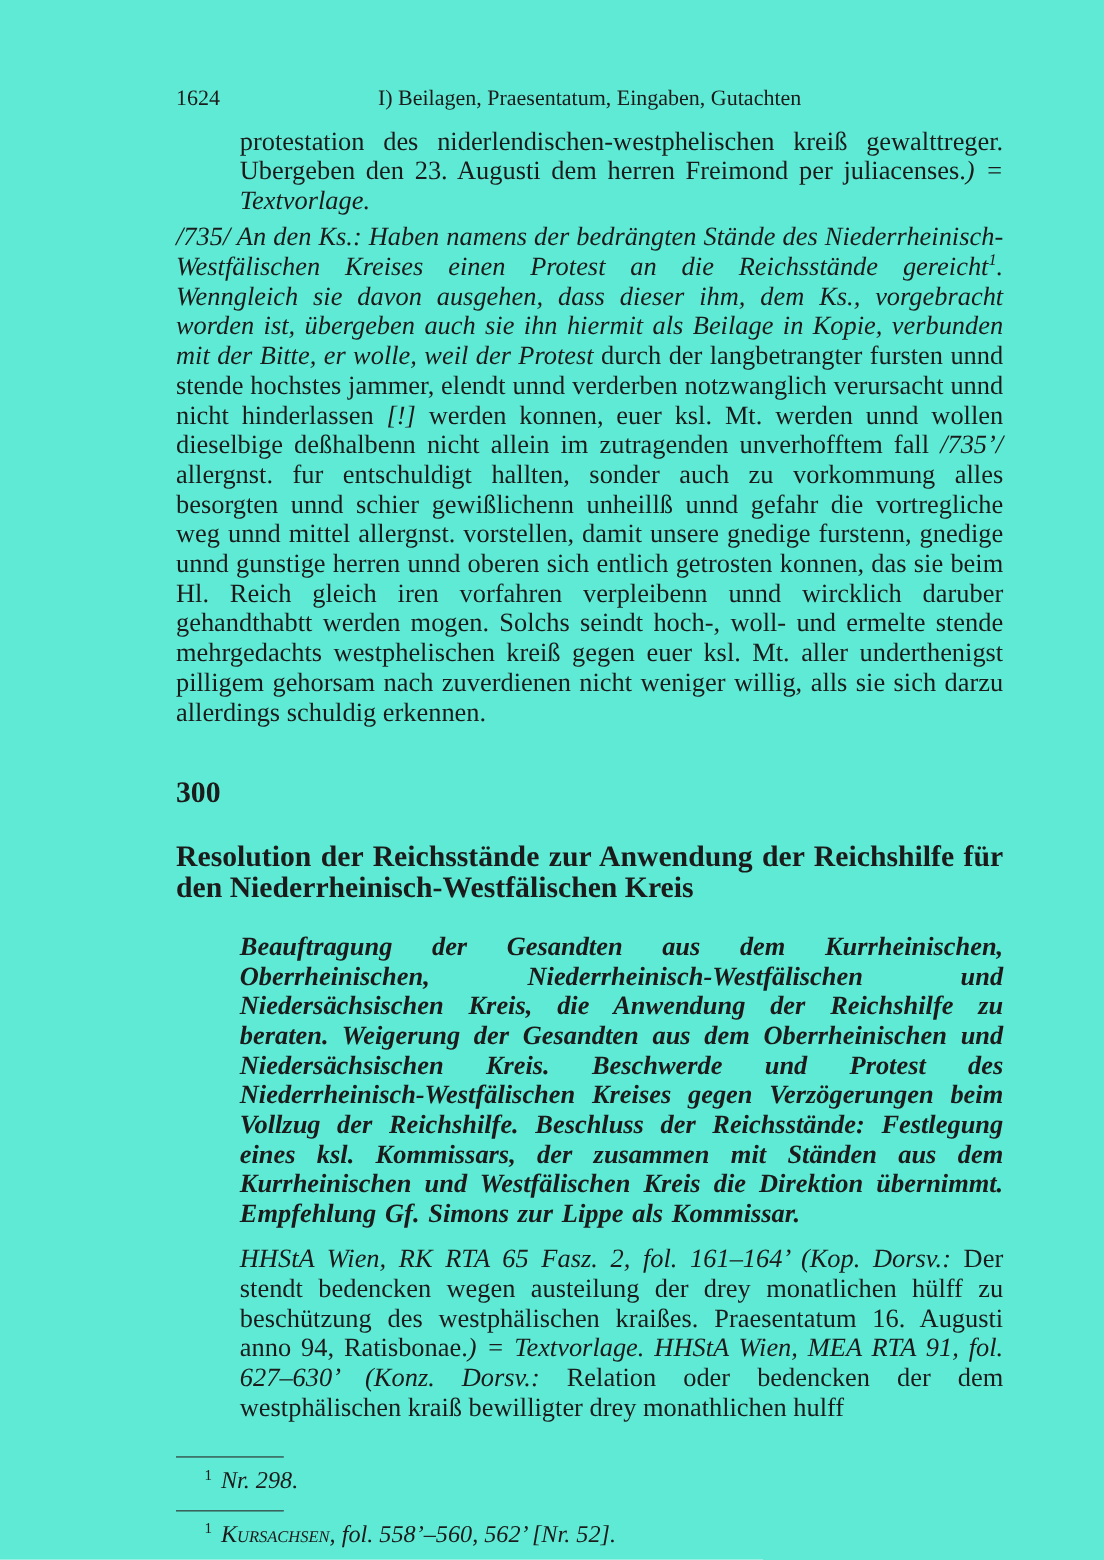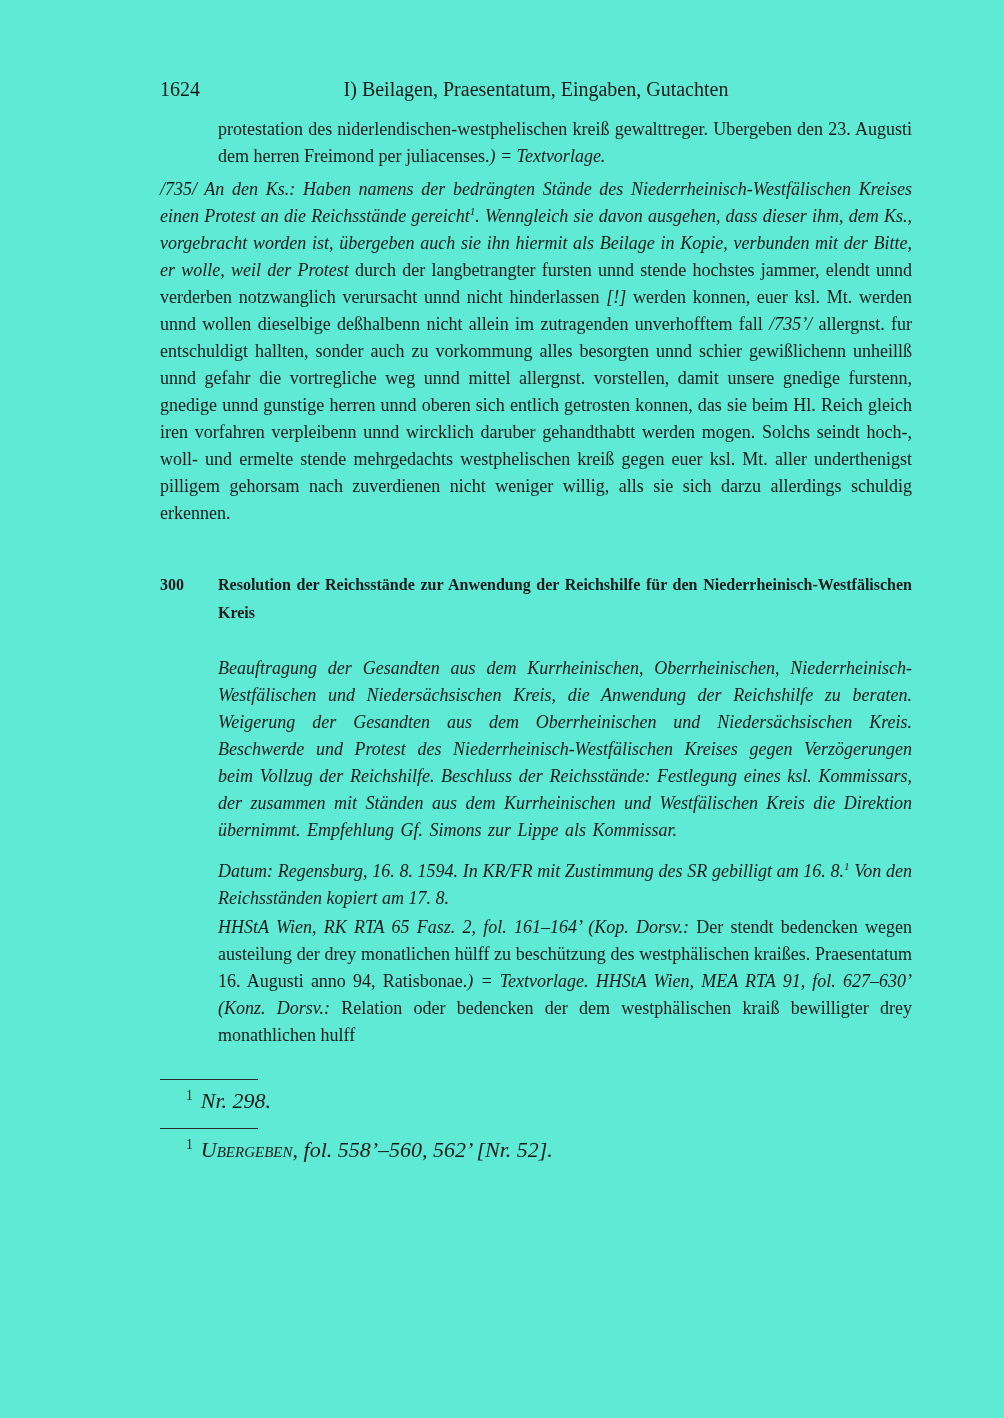--- a/index.html
+++ b/index.html
@@ -29,21 +29,21 @@
     line-height: 26px;
     margin-bottom: 14px;
   }
   .page-number {
     position: absolute;
     left: 0;
     top: 0;
   }
   p {
     margin: 0;
-    font-size: 18px;
+    font-size: 24px;
     line-height: 27px;
     text-align: justify;
   }
   .indent-block {
     margin-left: 58px;
   }
   .dorsal-note {
     margin-bottom: 6px;
   }
   .closing-formula {
@@ -54,34 +54,36 @@
   sup {
     font-size: 0.62em;
     line-height: 0;
     vertical-align: super;
   }
   .entry-heading {
     display: flex;
     margin-top: 44px;
     margin-bottom: 28px;
     font-weight: bold;
-    font-size: 16px;
+    font-size: 27px;
     line-height: 28px;
+    flex-direction: column;
   }
   .entry-num {
     width: 58px;
     flex: 0 0 58px;
   }
   .entry-title {
     flex: 1;
     text-align: justify;
   }
   .regest {
     margin-bottom: 14px;
     word-spacing: 2px;
+    font-weight: bold;
   }
   .archival {
     margin-top: 2px;
   }
   .footnotes {
     margin-top: 30px;
   }
   .footnote-block + .footnote-block {
     margin-top: 16px;
   }
@@ -116,32 +118,31 @@
     <p class="summary"><span class="it">/735/ An den Ks.: Haben namens der bedrängten Stände des Niederrheinisch-Westfälischen Kreises einen Protest an die Reichsstände gereicht</span><sup class="it">1</sup><span class="it">. Wenngleich sie davon ausgehen, dass dieser ihm, dem Ks., vorgebracht worden ist, übergeben auch sie ihn hiermit als Beilage in Kopie, verbunden mit der Bitte, er wolle, weil der Protest </span><span>durch der langbetrangter fursten unnd stende hochstes jammer, elendt unnd verderben notzwanglich verursacht unnd nicht hinderlassen </span><span class="it">[!]</span><span> werden konnen, euer ksl. Mt. werden unnd wollen dieselbige deßhalbenn nicht allein im zutragenden unverhofftem fall </span><span class="it">/735’/</span><span> allergnst. fur entschuldigt hallten, sonder auch zu vorkommung alles besorgten unnd schier gewißlichenn unheillß unnd gefahr die vortregliche weg unnd mittel allergnst. vorstellen, damit unsere gnedige furstenn, gnedige unnd gunstige herren unnd oberen sich entlich getrosten konnen, das sie beim Hl. Reich gleich iren vorfahren verpleibenn unnd wircklich daruber gehandthabtt werden mogen. Solchs seindt hoch-, woll- und ermelte stende mehrgedachts westphelischen kreiß gegen euer ksl. Mt. aller underthenigst pilligem gehorsam nach zuverdienen nicht weniger willig, alls sie sich darzu allerdings schuldig erkennen.</span></p>
 
 
     <div class="entry-heading">
       <span class="entry-num">300</span>
       <span class="entry-title">Resolution der Reichsstände zur Anwendung der Reichshilfe für den Niederrheinisch-Westfälischen Kreis</span>
     </div>
 
     <p class="indent-block regest"><span class="it">Beauftragung der Gesandten aus dem Kurrheinischen, Oberrheinischen, Niederrheinisch-Westfälischen und Niedersächsischen Kreis, die Anwendung der Reichshilfe zu beraten. Weigerung der Gesandten aus dem Oberrheinischen und Niedersächsischen Kreis. Beschwerde und Protest des Niederrheinisch-Westfälischen Kreises gegen Verzögerungen beim Vollzug der Reichshilfe. Beschluss der Reichsstände: Festlegung eines ksl. Kommissars, der zusammen mit Ständen aus dem Kurrheinischen und Westfälischen Kreis die Direktion übernimmt. Empfehlung Gf. Simons zur Lippe als Kommissar.</span></p>
 
-    <p class="indent-block datum"><span class="it">Datum: Regensburg, 16. 8. 1594. In KR/FR mit Zustimmung des SR gebilligt am 16. 8.</span><sup class="it">1</sup><span class="it"> Von den Reichsständen kopiert am 17. 8.</span></p>
 
     <p class="indent-block archival"><span class="it">HHStA Wien, RK RTA 65 Fasz. 2, fol. 161–164’ (Kop. Dorsv.: </span><span>Der stendt bedencken wegen austeilung der drey monatlichen hülff zu beschützung des westphälischen kraißes. Praesentatum 16. Augusti anno 94, Ratisbonae.</span><span class="it">) = Textvorlage. HHStA Wien, MEA RTA 91, fol. 627–630’ (Konz. Dorsv.: </span><span>Relation oder bedencken der dem westphälischen kraiß bewilligter drey monathlichen hulff</span></p>
 
     <div class="footnotes">
 
       <div class="footnote-block">
         <div class="footnote-rule"></div>
         <p class="footnote"><sup>1</sup><span><span class="it">Nr. 298.</span></span></p>
       </div>
 
       <div class="footnote-block">
         <div class="footnote-rule"></div>
-        <p class="footnote"><sup>1</sup><span><span class="it sc">Ubergeben</span><span class="it">, fol. 558’–560, 562’ [Nr. 52].</span></span></p>
+        <p class="footnote"><sup>1</sup><span><span class="it sc">Kursachsen</span><span class="it">, fol. 558’–560, 562’ [Nr. 52].</span></span></p>
       </div>
 
     </div>
 
   </div>
 </div>
 
 </body></html>

